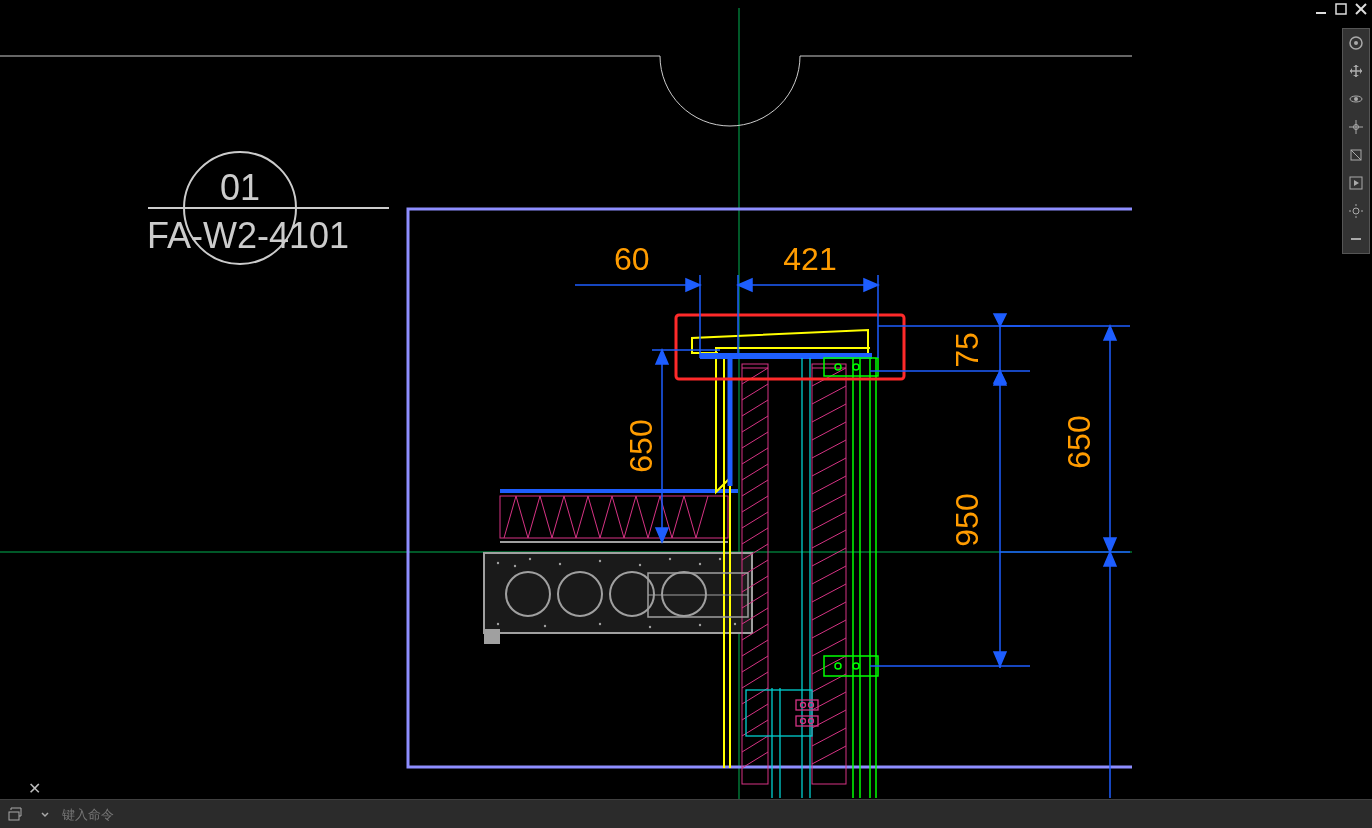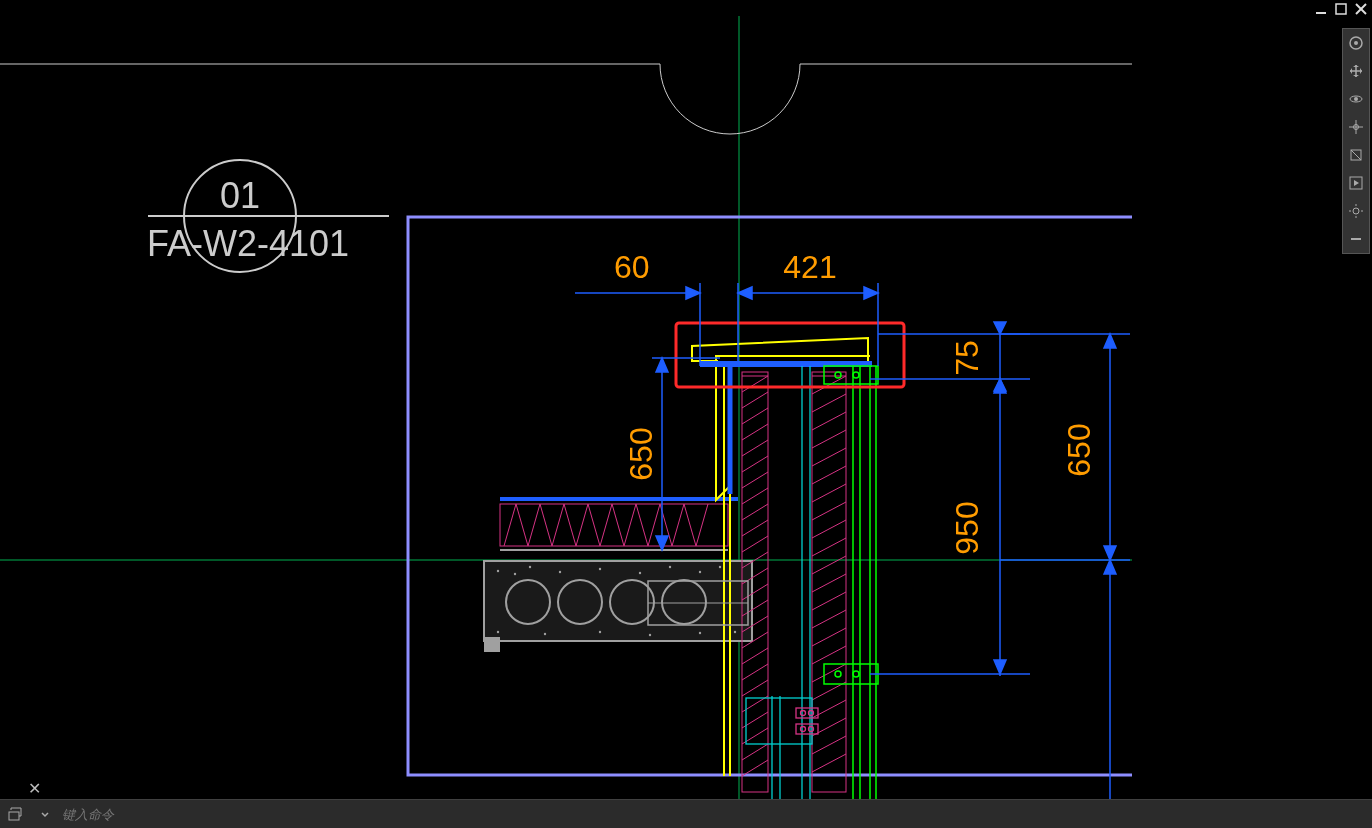--- a/index.html
+++ b/index.html
@@ -7,21 +7,21 @@
     padding: 0;
     width: 1372px;
     height: 828px;
     background: #000;
     font-family: "Segoe UI", Arial, sans-serif;
     overflow: hidden;
     color: #ccc;
   }
   #canvas {
     position: absolute;
-    left: 0; top: 16px;
+    left: 0; top: 8px;
     width: 1132px;
     height: 800px;
     overflow: hidden;
   }
   .window-controls {
     position: absolute;
     right: 4px;
     top: 2px;
     display: flex;
     gap: 6px;
@@ -71,21 +71,20 @@
     width: 22px; height:22px; margin:0 4px;
     display:flex; align-items:center; justify-content:center;
     color:#aaa;
   }
   .cmd input {
     flex: 1;
     background: transparent;
     border: none;
     outline: none;
     color: #eab308;
-    font-style: italic;
     font-size: 13px;
   }
   .close-x {
     position: absolute;
     left: 28px;
     bottom: 30px;
     color: #bbb;
     font-size: 16px;
     cursor: pointer;
     z-index:55;

